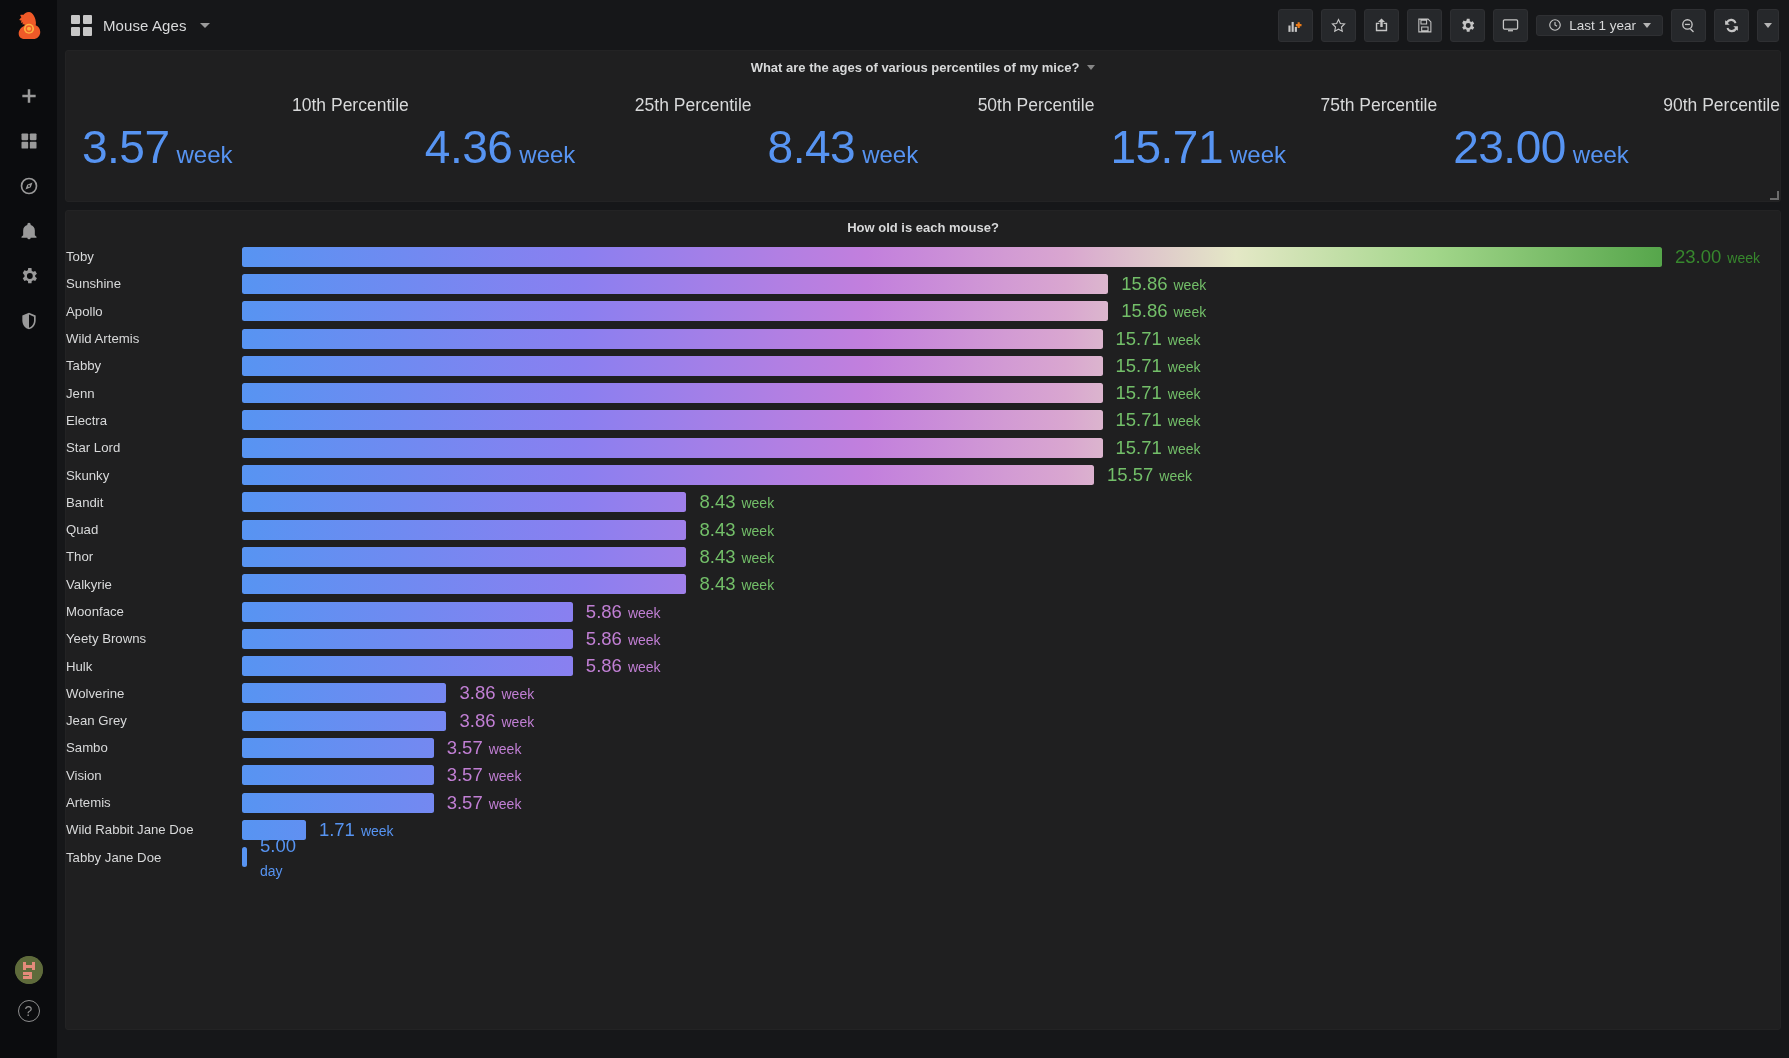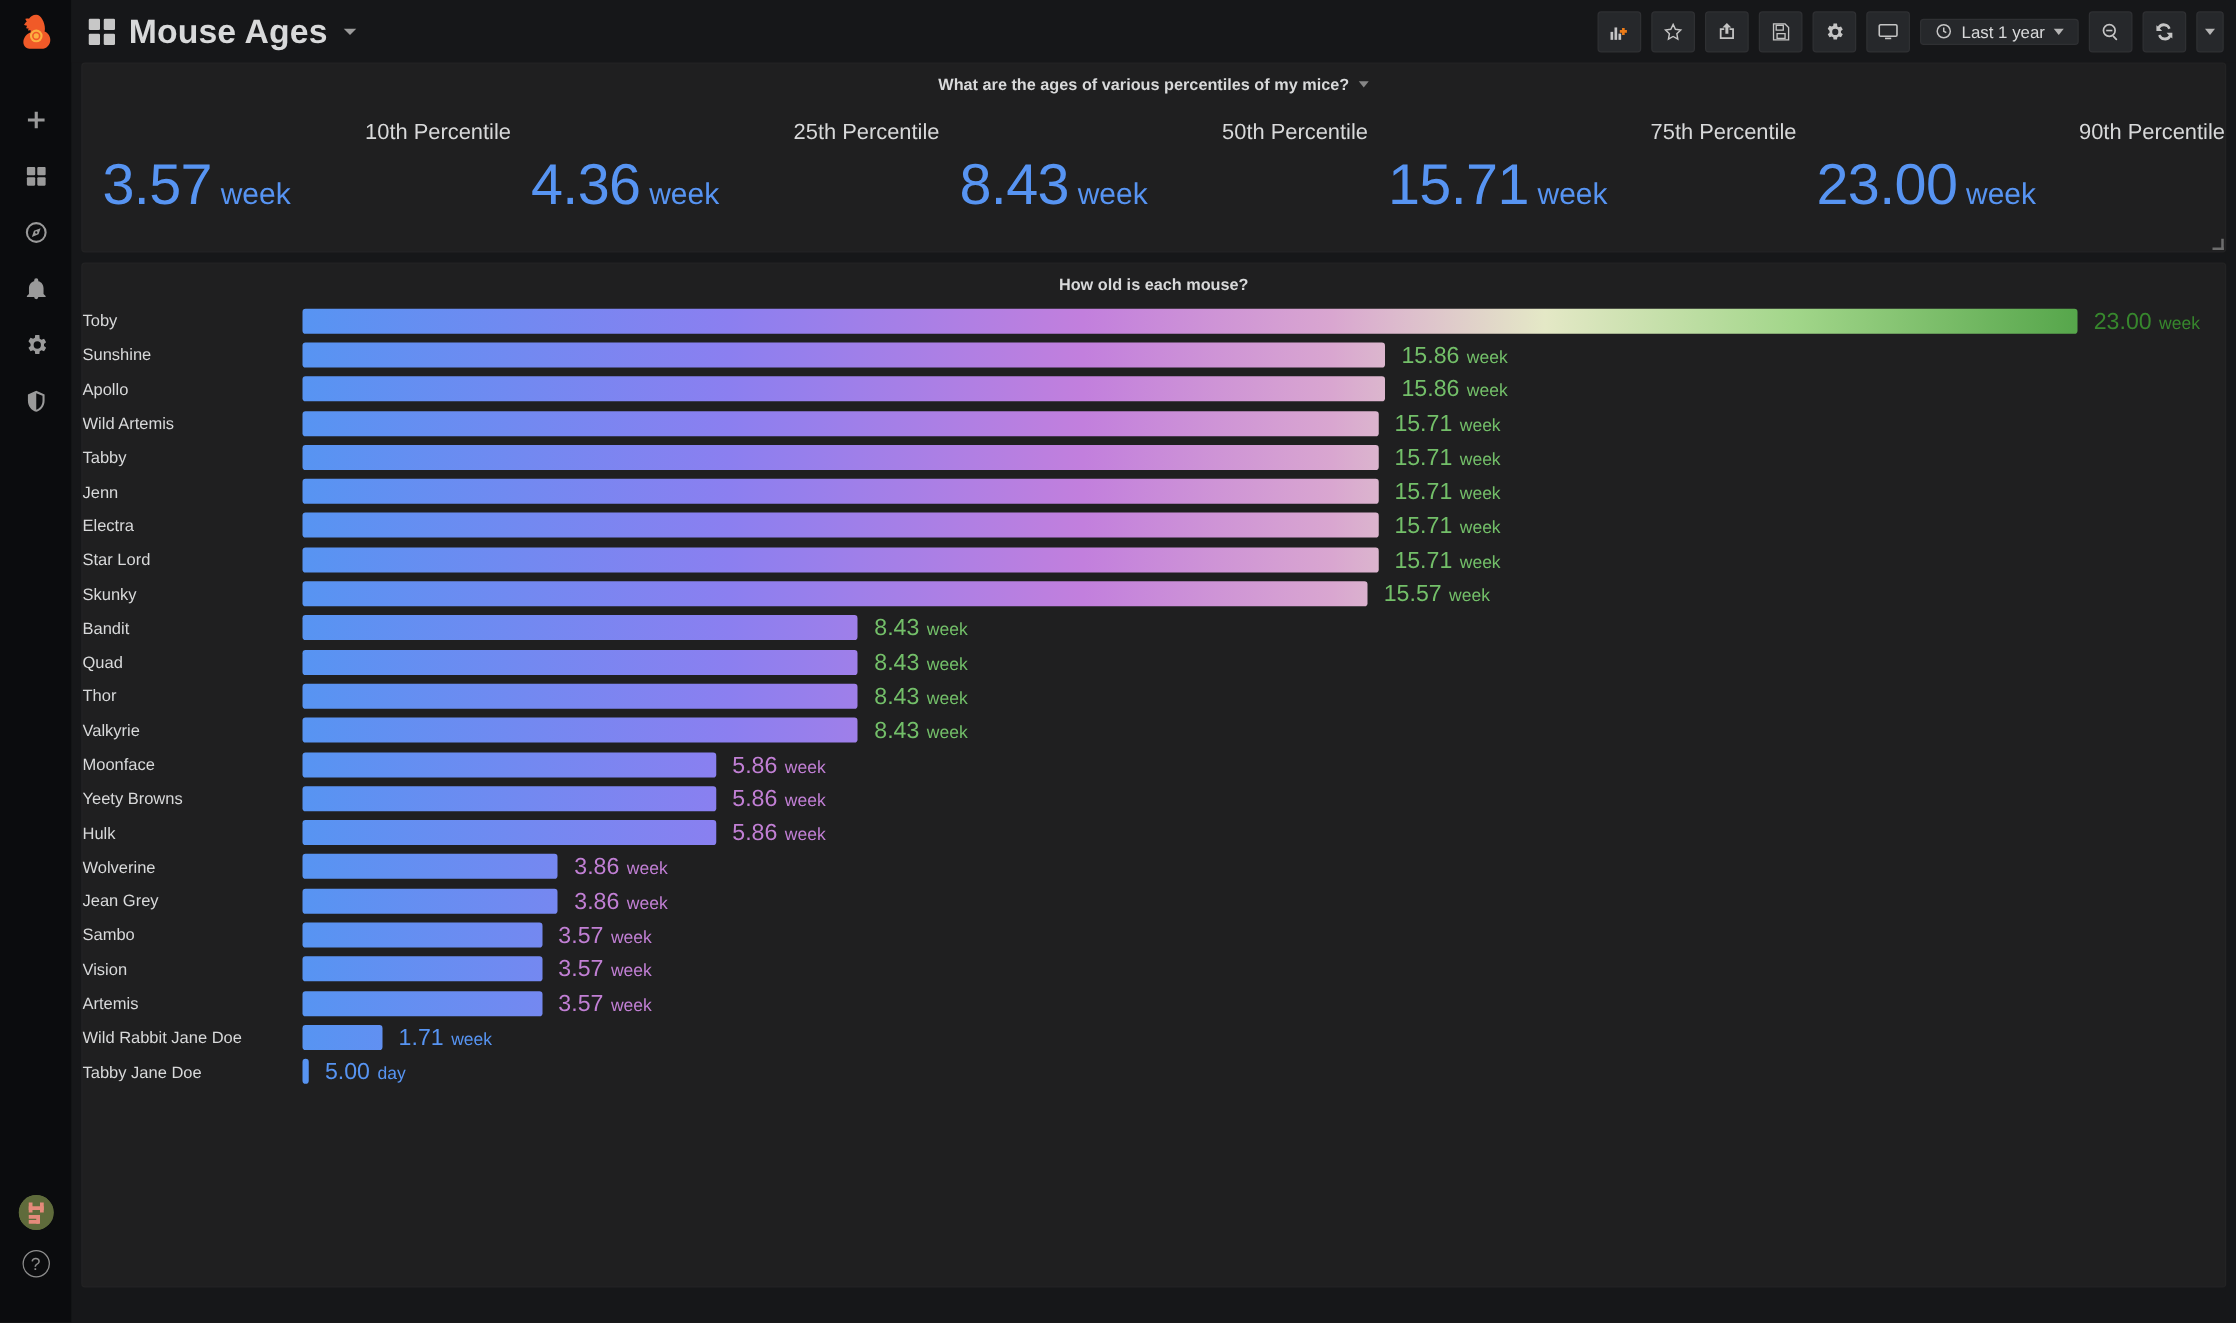--- a/index.html
+++ b/index.html
@@ -50,21 +50,21 @@
   .main { flex: 1; height: 1058px; display:flex; flex-direction:column; position:relative; }
 
   
   .topnav {
     height: 50px; display:flex; align-items:center;
     padding: 0 10px 0 14px; background:#161719;
   }
   .dash-title-wrap { display:flex; align-items:center; gap: 11px; }
   .grid-icon { display:grid; grid-template-columns: 9px 9px; grid-template-rows: 9px 9px; gap:3px; }
   .grid-icon i { background:#c7c7c7; display:block; border-radius:1px; }
-  .dash-title { color:#d8d9da; font-size:27px; font-weight:700; letter-spacing:0.1px; }
+  .dash-title { color:#d8d9da; font-size:15px; font-weight:400; letter-spacing:0.1px; }
   .caret-down {
     width:0;height:0;border-left:5px solid transparent;border-right:5px solid transparent;
     border-top:5px solid #9b9b9b; margin-left:2px;
   }
   .nav-right { margin-left:auto; display:flex; align-items:center; gap:8px; }
   .tbtn {
     height:33px; min-width:33px; padding:0 8px;
     background:#26282b; border:1px solid #2f3033; border-radius:3px;
     display:flex; align-items:center; justify-content:center; cursor:pointer;
   }
@@ -564,21 +564,21 @@
               <div class="bar-value" style="color: rgb(87, 148, 242);">
                 <span>1.71</span>
                 <span class="unit">week</span>
               </div>
             </div>
           </div>
           <div class="bar-row">
             <div class="bar-label">Tabby Jane Doe</div>
             <div class="bar-track">
               <div class="bar-fill" style="width: 4.97px; background-size: 1420px 100%;"></div>
-              <div class="bar-value" style="color: rgb(87, 148, 242);">
+              <div class="bar-value" style="color: rgb(87, 148, 242); flex-direction: column;">
                 <span>5.00</span>
                 <span class="unit">day</span>
               </div>
             </div>
           </div>
         </div>
     </div>
 
   </div>
 </div>

